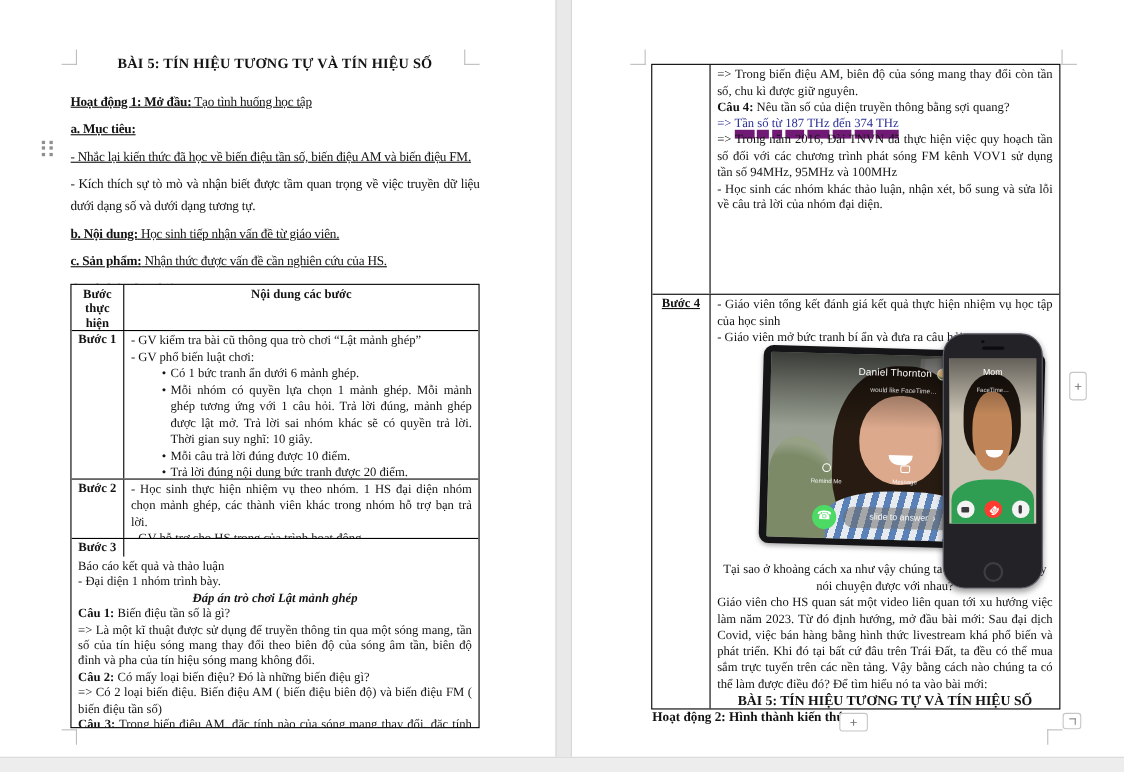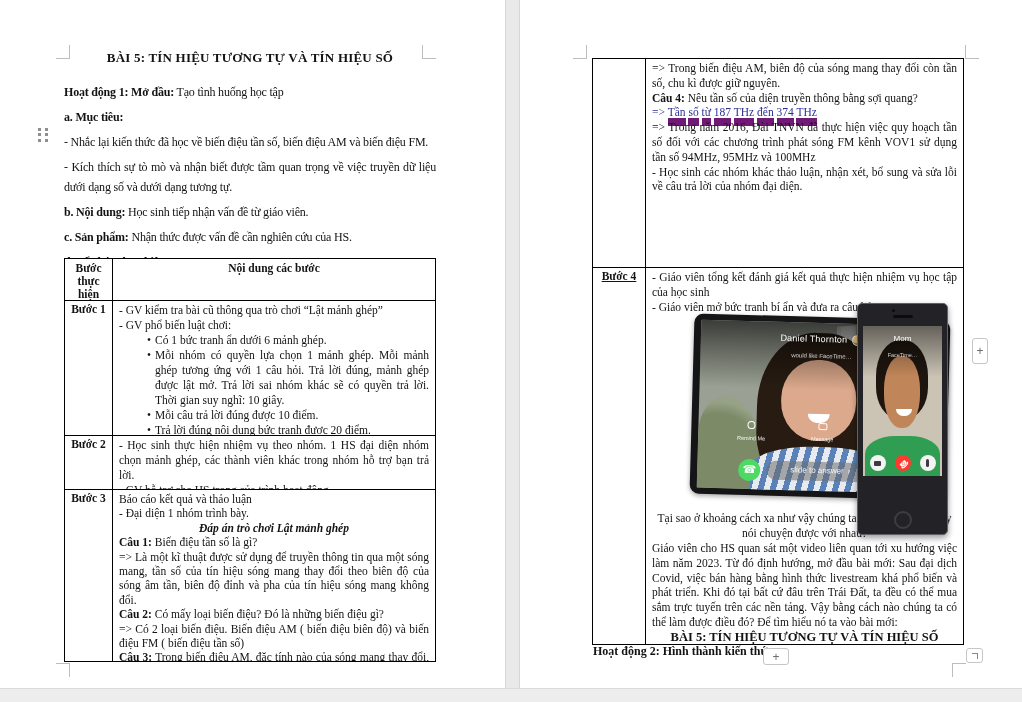--- a/index.html
+++ b/index.html
@@ -37,40 +37,40 @@
     position:absolute; left:36px; top:127px; width:13px; height:16px;
     display:grid; grid-template-columns:repeat(2,1fr); grid-template-rows:repeat(3,1fr);
     gap:1px; cursor:grab;
   }
   .drag-handle i { width:3px; height:3px; background:#8f8f8f; border-radius:0; display:block; margin:auto; }
 
   
   .p1-content { position:absolute; left:64px; top:50px; width:372px; font-size:12px; }
   .doc-title { font-weight:bold; text-align:center; font-size:13px; white-space:nowrap; margin-bottom:16px; letter-spacing:.2px; }
   .para { line-height:20px; margin-bottom:5px; letter-spacing:-.2px; }
-  .nw { white-space:nowrap; overflow:hidden; }
+  .nw { white-space:nowrap; overflow:hidden;text-decoration:underline; }
   .b { font-weight:bold; }
 
   
   .tbl { position:absolute; border:1px solid #000; background:#fff; overflow:hidden; font-size:11.5px; }
   .trow { display:flex; border-bottom:1px solid #000; overflow:hidden; }
   .trow.last { border-bottom:none; }
   .c1 { flex:none; border-right:1px solid #000; font-weight:bold; text-align:center; padding:2px 1px; }
   .c2 { flex:1; padding:2px 6px 0 6px; text-align:justify; overflow:hidden; }
   .tbl-left  { left:64px; top:258px; width:372px; height:404px; }
   .tbl-right { left:72px; top:58px;  width:372px; height:587px; }
   .tbl-left  .c1 { width:48px; }
   .tbl-right .c1 { width:53px;text-decoration:underline; }
 
   .row-head { height:42px; }
   .row-head .c1 { line-height:13px; padding-top:3px; }
   .row-head .c2 { text-align:center; font-weight:bold; line-height:15px; }
   .row-s1 { height:135px; } .row-s1 .c2 { line-height:15px; }
   .row-s2 { height:54px; }  .row-s2 .c2 { line-height:15px; }
-  .row-s3 { height:172px; } .row-s3 .c2 { line-height:14.4px; }
+  .row-s3 { height:172px;flex-direction:column; } .row-s3 .c2 { line-height:14.4px; }
   .row-cont { height:209px; } .row-cont .c2 { line-height:14.8px; }
   .row-s4 { height:377px; }   .row-s4 .c2 { line-height:14.8px; }
 
   .bullet { display:flex; }
   .bullet .dot { flex:none; width:12px; margin-left:24px; text-align:center; }
   .bullet .bt { flex:1; text-align:justify; }
 
   .answer-heading { text-align:center; font-weight:bold; font-style:italic; }
   .center-line { text-align:center; }
   .lesson-title { text-align:center; font-weight:bold; font-size:12.5px; white-space:nowrap; }
@@ -127,21 +127,21 @@
   .icon-clock { width:8px; height:8px; border:1px solid #fff; border-radius:50%; }
   .icon-msg   { width:9px; height:7px; border:1px solid #fff; border-radius:2px; }
   .answer-row { position:absolute; left:17%; bottom:5%; display:flex; align-items:center; gap:6px; }
   .accept-btn { width:22px; height:22px; border-radius:50%; background:#4cd964; color:#fff;
                 display:flex; align-items:center; justify-content:center; font-size:11px; }
   .slide-pill { width:108px; height:19px; border-radius:10px; background:rgba(110,110,110,.55);
                 color:rgba(255,255,255,.9); font-size:8px; display:flex; align-items:center; justify-content:center; gap:4px; }
 
   .iphone {
     position:absolute; left:165px; top:-14px; width:91px; height:232px;
-    background:#232327; border:1px solid #60606a; border-radius:5px;
+    background:#232327; border:1px solid #60606a; border-radius:20px;
     box-shadow:0 3px 6px rgba(0,0,0,.4); z-index:3;
   }
   .ip-cam { position:absolute; left:50%; top:5px; width:3px; height:3px; margin-left:-11px; background:#0c0c10; border-radius:50%; }
   .ip-speaker { position:absolute; left:50%; top:11px; width:20px; height:3px; margin-left:-10px; background:#0c0c10; border-radius:2px; }
   .ip-screen { position:absolute; left:5px; right:5px; top:22px; height:150px; background:#cbc4b5; overflow:hidden; }
   .m-hair  { position:absolute; left:16%; top:9%; width:66%; height:52%; background:#1e150f; border-radius:46% 46% 40% 40%; }
   .m-face  { position:absolute; left:26%; top:20%; width:46%; height:48%; background:#c08659; border-radius:46%; }
   .m-smile { position:absolute; left:42%; top:55%; width:16px; height:7px; background:#fff; border-radius:0 0 9px 9px; }
   .m-shirt { position:absolute; left:2%; bottom:-3%; width:96%; height:30%; background:#2f9e52; border-radius:40% 40% 0 0; }
   .ip-top { position:absolute; left:0; top:0; width:100%; height:34%; text-align:center; color:#fff;

